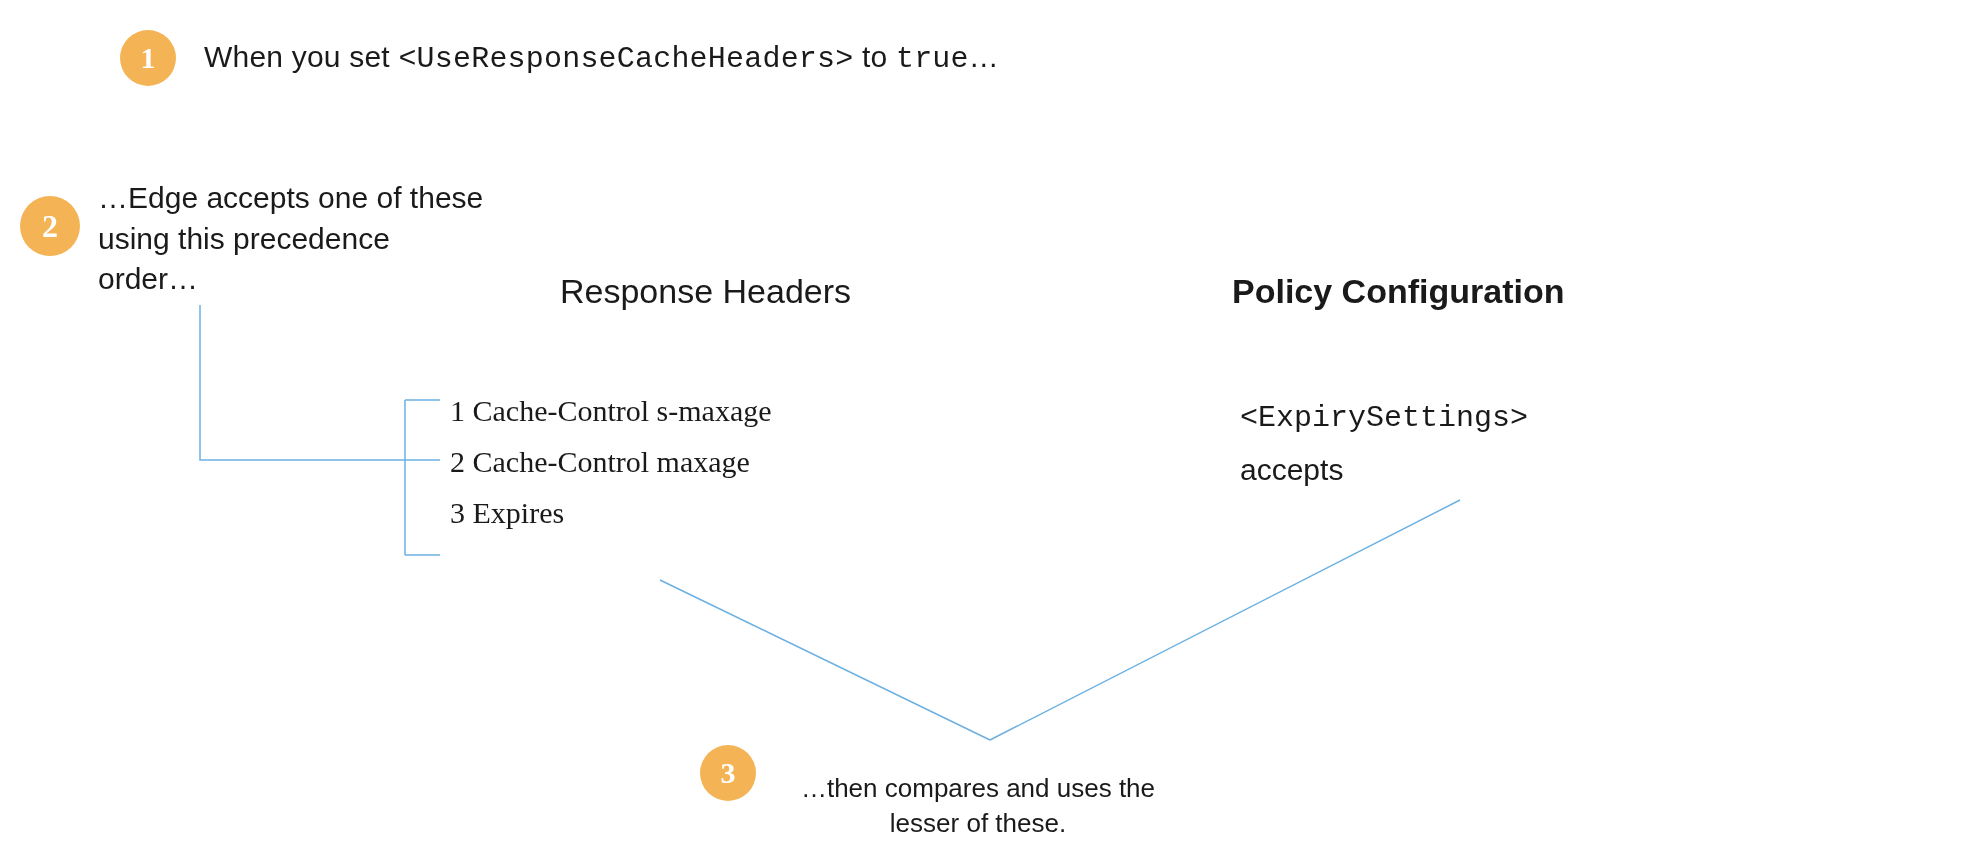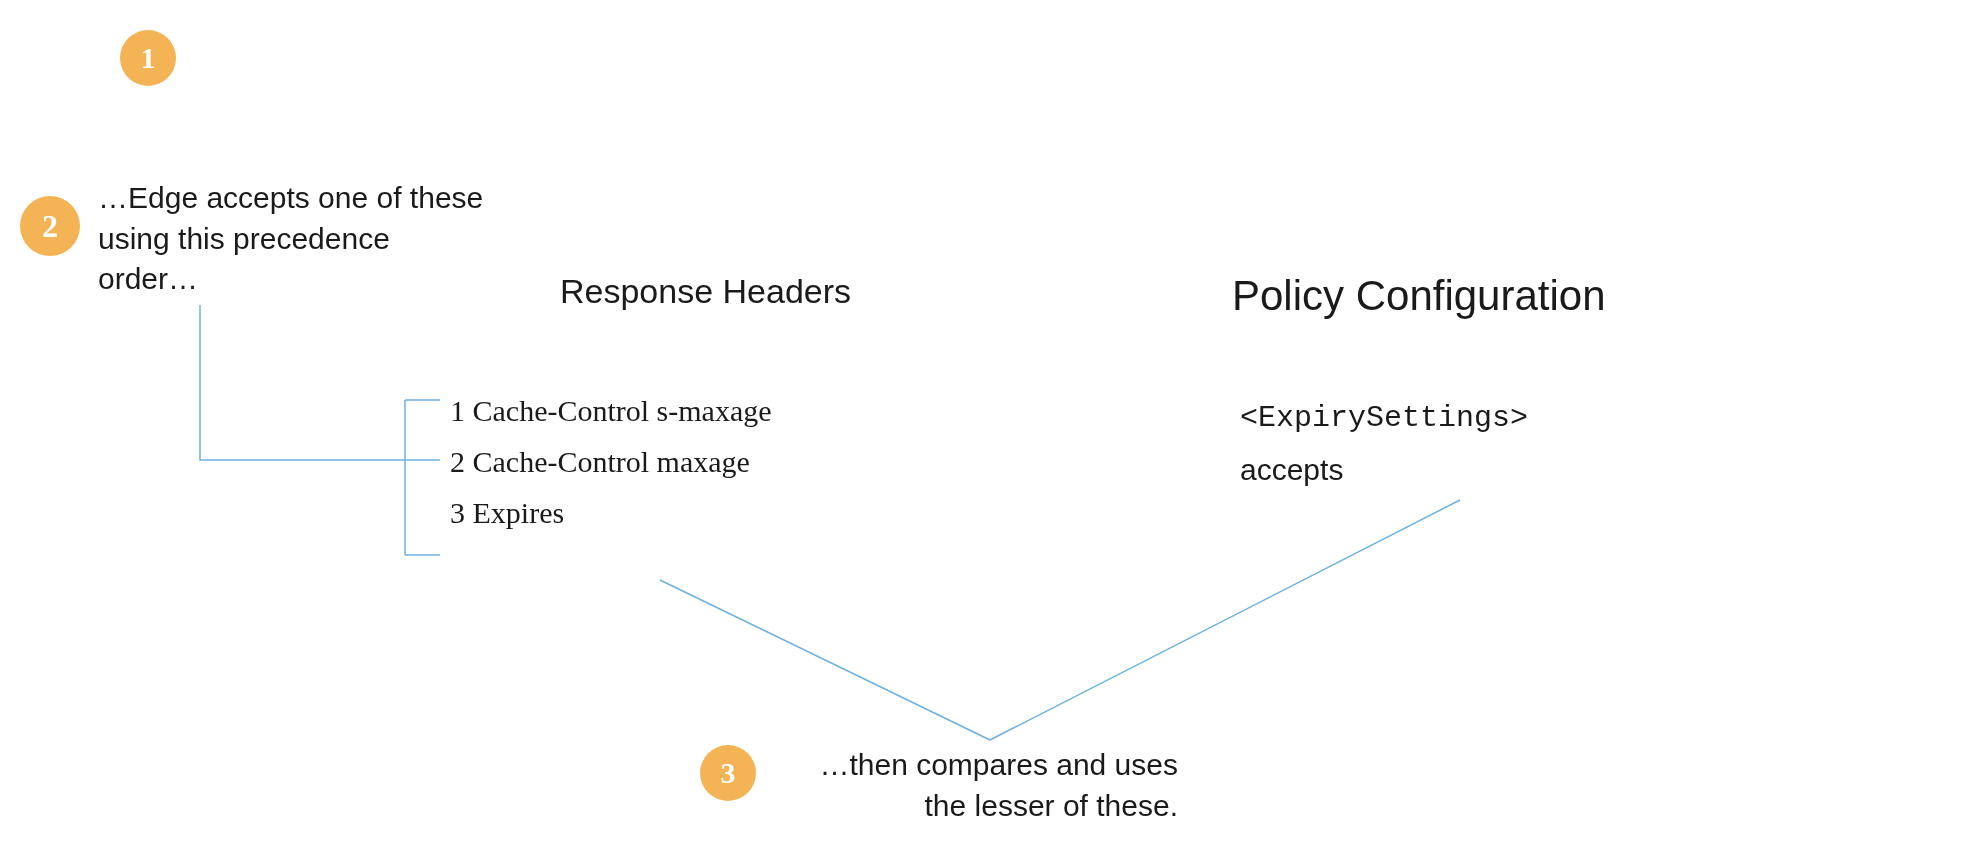--- a/index.html
+++ b/index.html
@@ -70,22 +70,22 @@
       left: 560px;
       top: 272px;
       font-size: 34px;
       font-weight: 400;
       text-align: right;
     }
     .policy-title {
       position: absolute;
       left: 1232px;
       top: 272px;
-      font-size: 42px;
-      font-weight: 400;
+      font-size: 34px;
+      font-weight: 700;
     }
     .headers-list {
       position: absolute;
       left: 450px;
       top: 385px;
       font-family: Liberation Serif, serif;
       font-size: 30px;
       line-height: 1.7;
     }
     .headers-list .item {
@@ -111,24 +111,25 @@
       align-items: flex-start;
       gap: 22px;
     }
     .step3 .badge {
       width: 56px;
       height: 56px;
       font-size: 30px;
       flex-shrink: 0;
     }
     .step3-text {
-      font-size: 30px;
+      font-size: 26px;
       line-height: 1.35;
       max-width: 400px;
-      text-align: right;
+      text-align: center;
+      margin-top: 26px;
     }
     svg.connectors {
       position: absolute;
       left: 0;
       top: 0;
       width: 1966px;
       height: 858px;
       pointer-events: none;
     }
     svg.connectors line, svg.connectors polyline {
@@ -150,20 +151,23 @@
   <line x1="405" y1="555" x2="440" y2="555"></line>
 
   <line x1="660" y1="580" x2="990" y2="740"></line>
   <line x1="1460" y1="500" x2="990" y2="740"></line>
 </svg>
 
 <div class="step1">
   <div class="badge">
     <span>1</span>
   </div>
+  <div class="step1-text">
+    <span>When you set </span><span class="code">&lt;UseResponseCacheHeaders&gt;</span><span> to </span><span class="code">true</span><span>…</span>
+  </div>
 </div>
 
 <div class="step2">
   <div class="badge">
     <span>2</span>
   </div>
   <div class="step2-text">…Edge accepts one of these using this precedence order…</div>
 </div>
 
 <div class="response-header-title">Response Headers</div>

